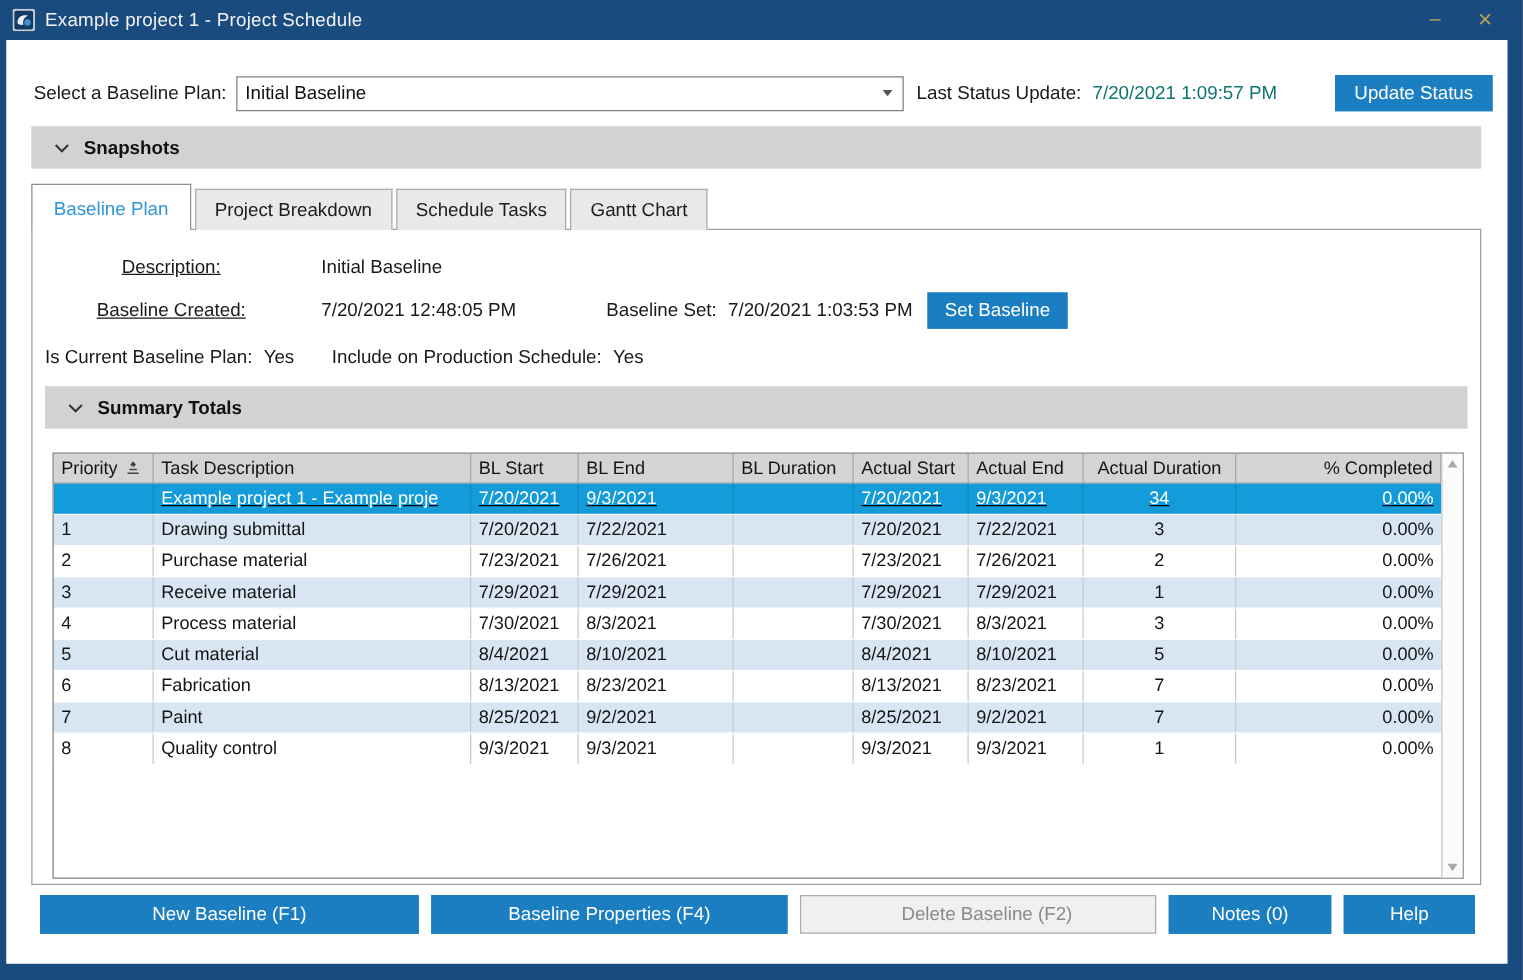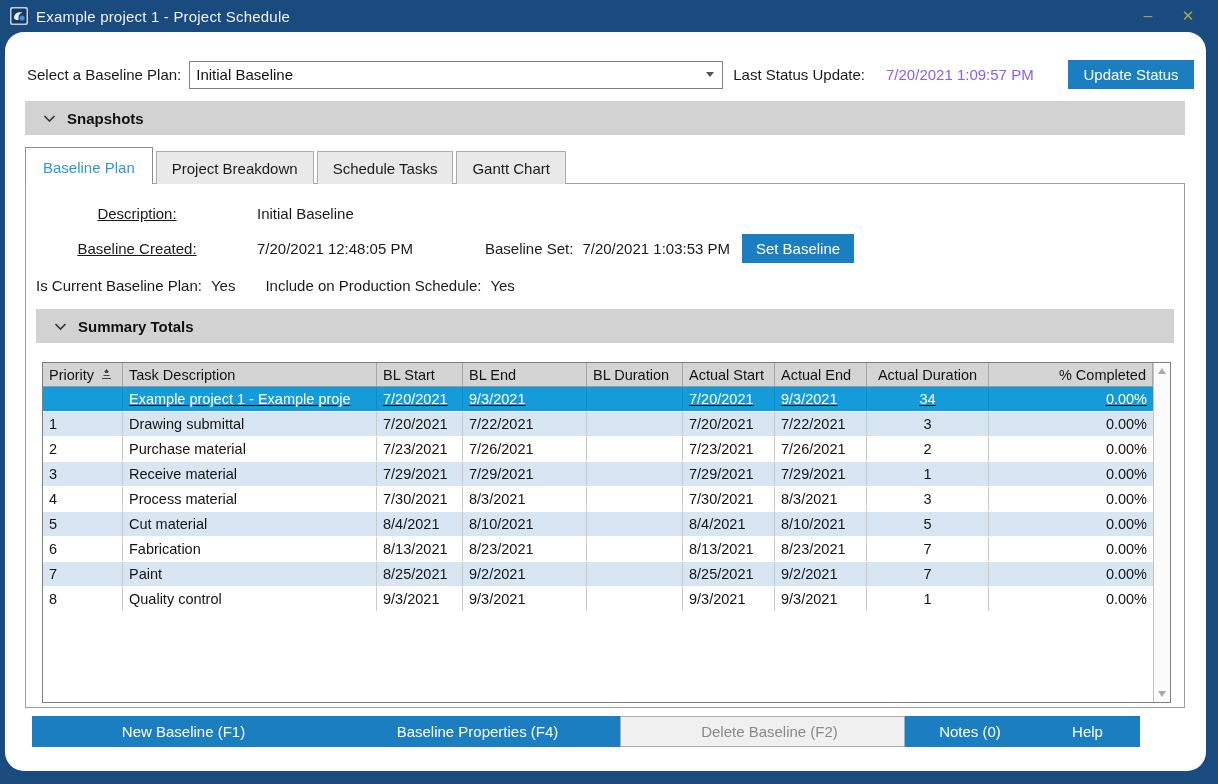--- a/index.html
+++ b/index.html
@@ -19,37 +19,37 @@
   .title-text { flex:1 1 auto; letter-spacing:.2px; }
   .tb-btn {
     width:40px; height:26px; display:flex; align-items:center; justify-content:center;
     color:var(--gold,#B3A155); font-size:16px; cursor:default; user-select:none;
   }
   .tb-btn.close { font-size:15px; }
 
   
   .dialog {
     position:absolute; left:5px; right:12px; top:32px; bottom:13px;
-    background:#ffffff; overflow:hidden;border-radius:19px;
+    background:#ffffff; overflow:hidden;
   }
 
   
   .selector-row { display:flex; align-items:center; padding:25px 12px 0 22px; height:60px; }
   .lbl { font-size:15px; color:#1a1a1a; white-space:nowrap; }
   .combo {
     margin-left:8px; width:534px; height:28px; border:1px solid #7f7f7f; background:#fff;
     display:flex; align-items:center; padding:0 8px 0 6px; font-size:15px; color:#111;
   }
   .combo .value { flex:1 1 auto; overflow:hidden; white-space:nowrap; }
   .combo .arrow {
     width:0; height:0; border-left:4px solid transparent; border-right:4px solid transparent;
     border-top:5px solid #555; margin-left:6px;
   }
   .status-label { margin-left:10px; }
-  .status-value { margin-left:21px; font-size:15px; color:#8b5cf6; white-space:nowrap; }
+  .status-value { margin-left:9px; font-size:15px; color:#0f766e; white-space:nowrap; }
   .btn-blue {
     background:var(--accent,#1B7EC1); color:#fff; border:1px solid var(--accent,#1B7EC1);
     font-size:15px; height:29px; cursor:pointer; white-space:nowrap;
   }
   .update-btn { margin-left:auto; width:126px; }
 
   
   .section-bar {
     margin:9px 21px 0 20px; height:34px; background:var(--section_bar,#D2D2D2);
     display:flex; align-items:center; padding-left:18px;
@@ -111,21 +111,21 @@
   
   .vscroll {
     flex:0 0 17px; border-left:1px solid #c4c4c4; background:#fbfbfb;
     display:flex; flex-direction:column; justify-content:space-between; align-items:center;
     padding:5px 0;
   }
   .tri-up { width:0; height:0; border-left:4px solid transparent; border-right:4px solid transparent; border-bottom:6px solid #ababab; }
   .tri-down { width:0; height:0; border-left:4px solid transparent; border-right:4px solid transparent; border-top:6px solid #ababab; }
 
   
-  .footer { display:flex; margin:8px 12px 0 27px; }
+  .footer { display:flex; gap:10px; margin:8px 12px 0 27px; }
   .fbtn { height:31px; font-size:15px; cursor:pointer; border:1px solid var(--accent,#1B7EC1);
           background:var(--accent,#1B7EC1); color:#fff; }
   .fbtn-1{ width:303px; } .fbtn-2{ width:285px; } .fbtn-3{ width:285px; } .fbtn-4{ width:130px; } .fbtn-5{ width:105px; }
   .fbtn.disabled { background:#f0f0f0; border:1px solid #adadad; color:#8a8a8a; cursor:default;padding-left:20px; }
 </style>
 </head>
 <body>
 
 <div class="window">
 

